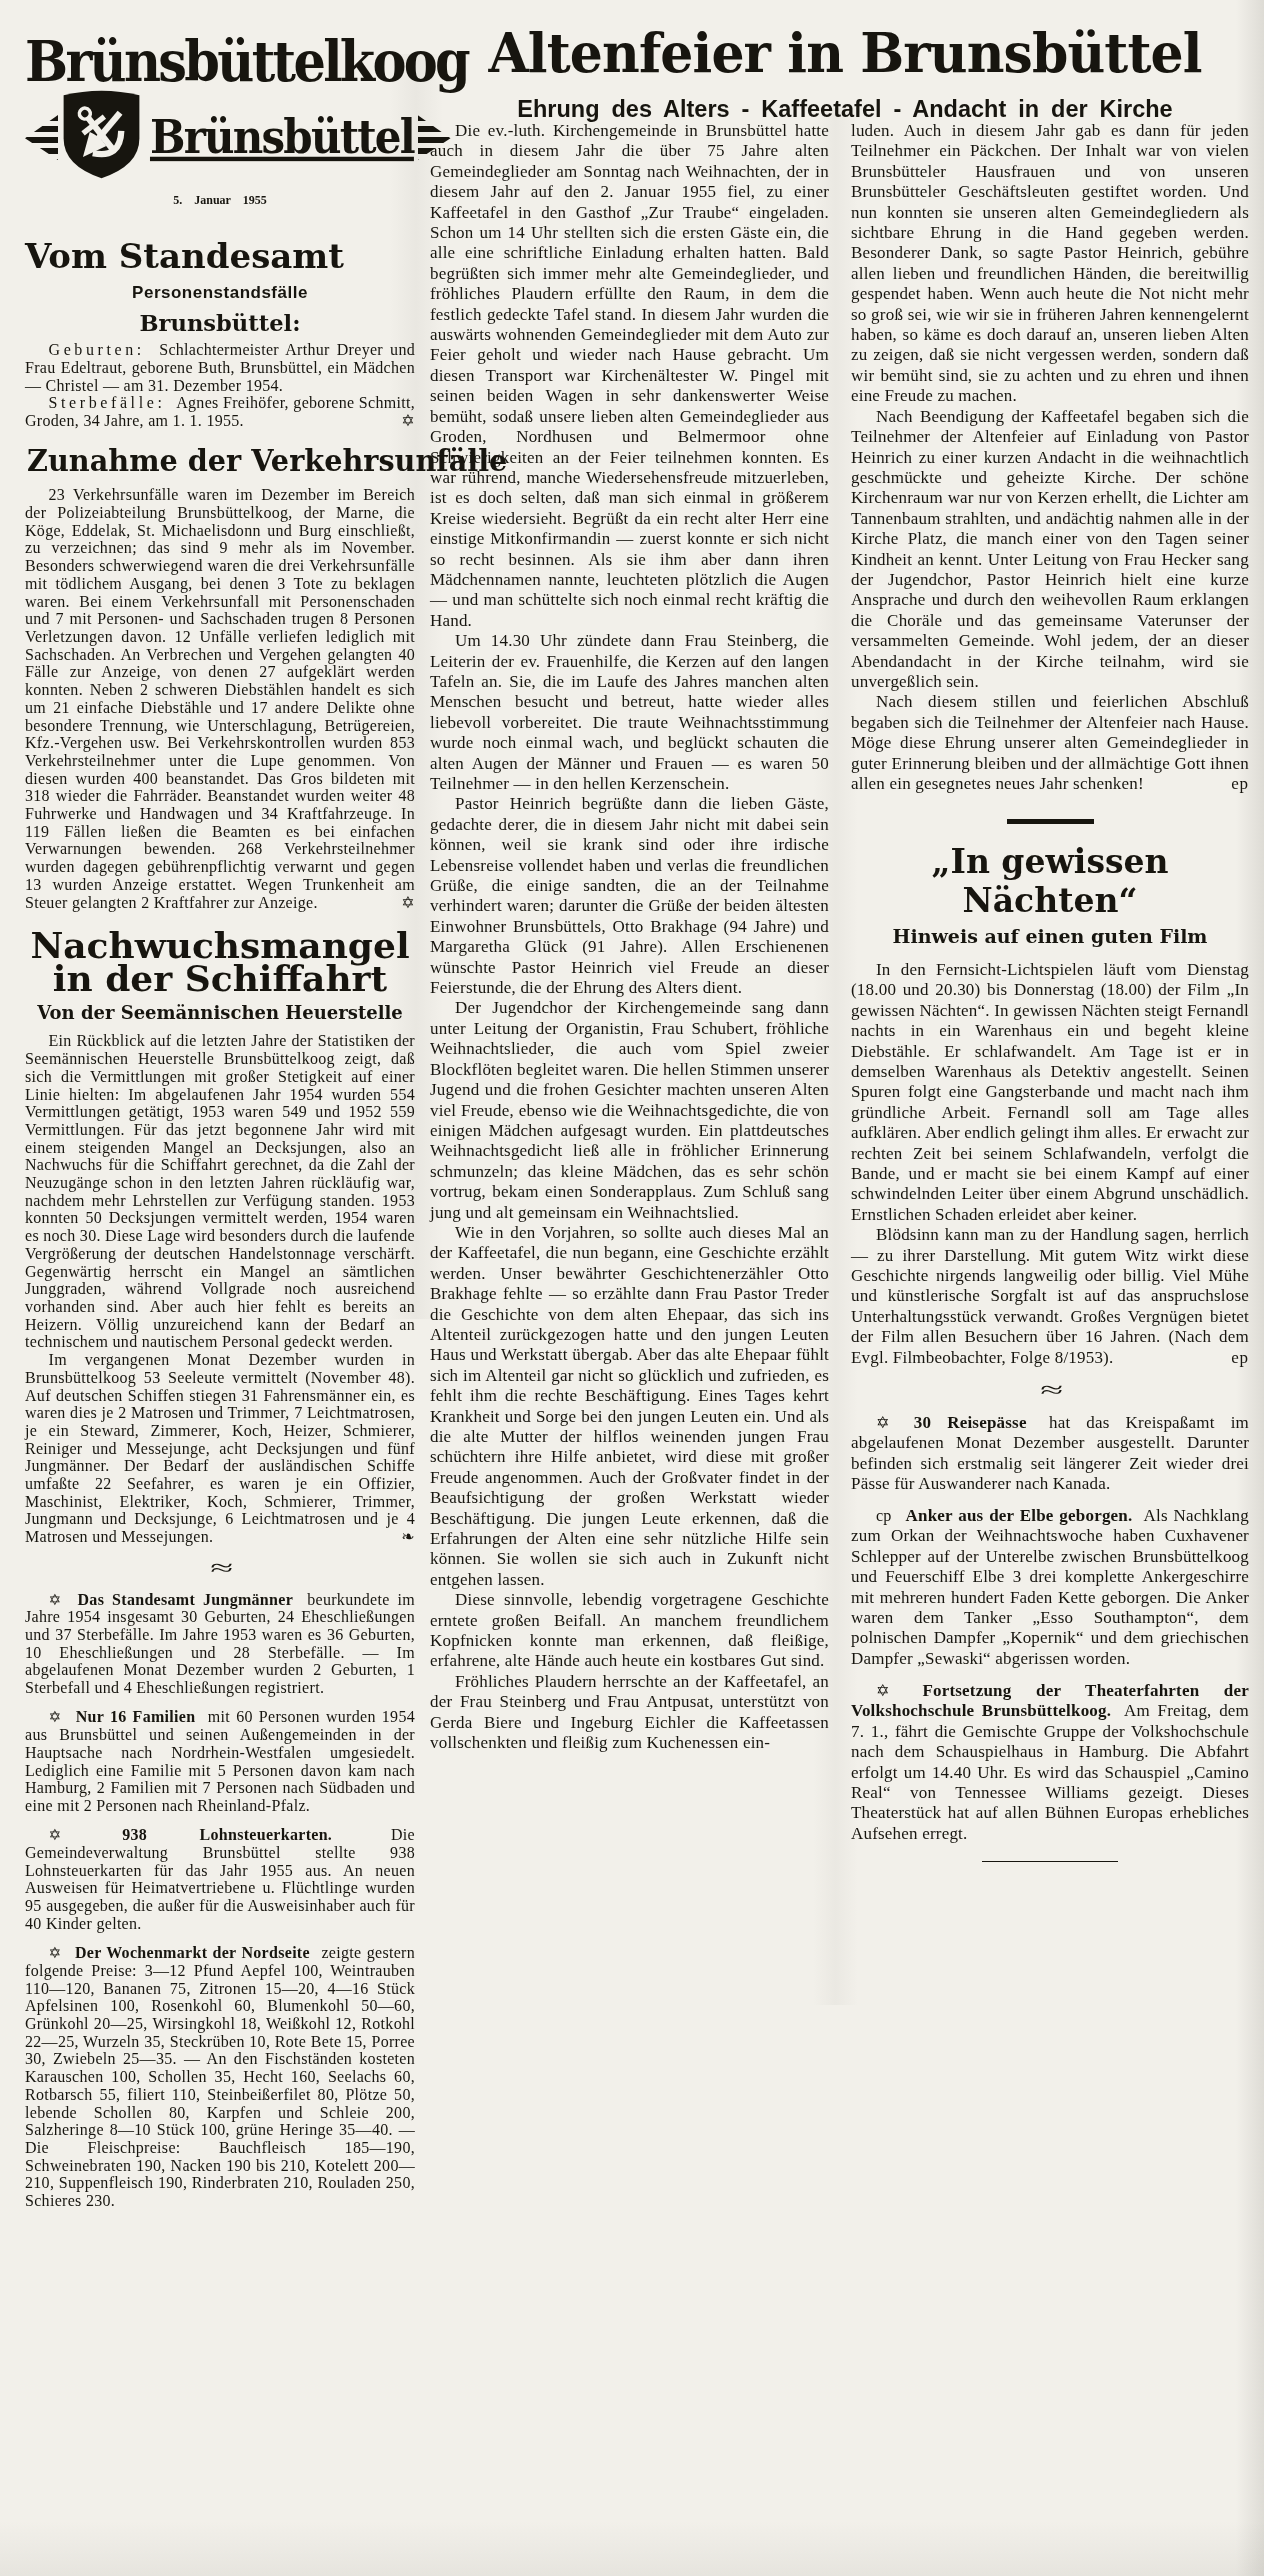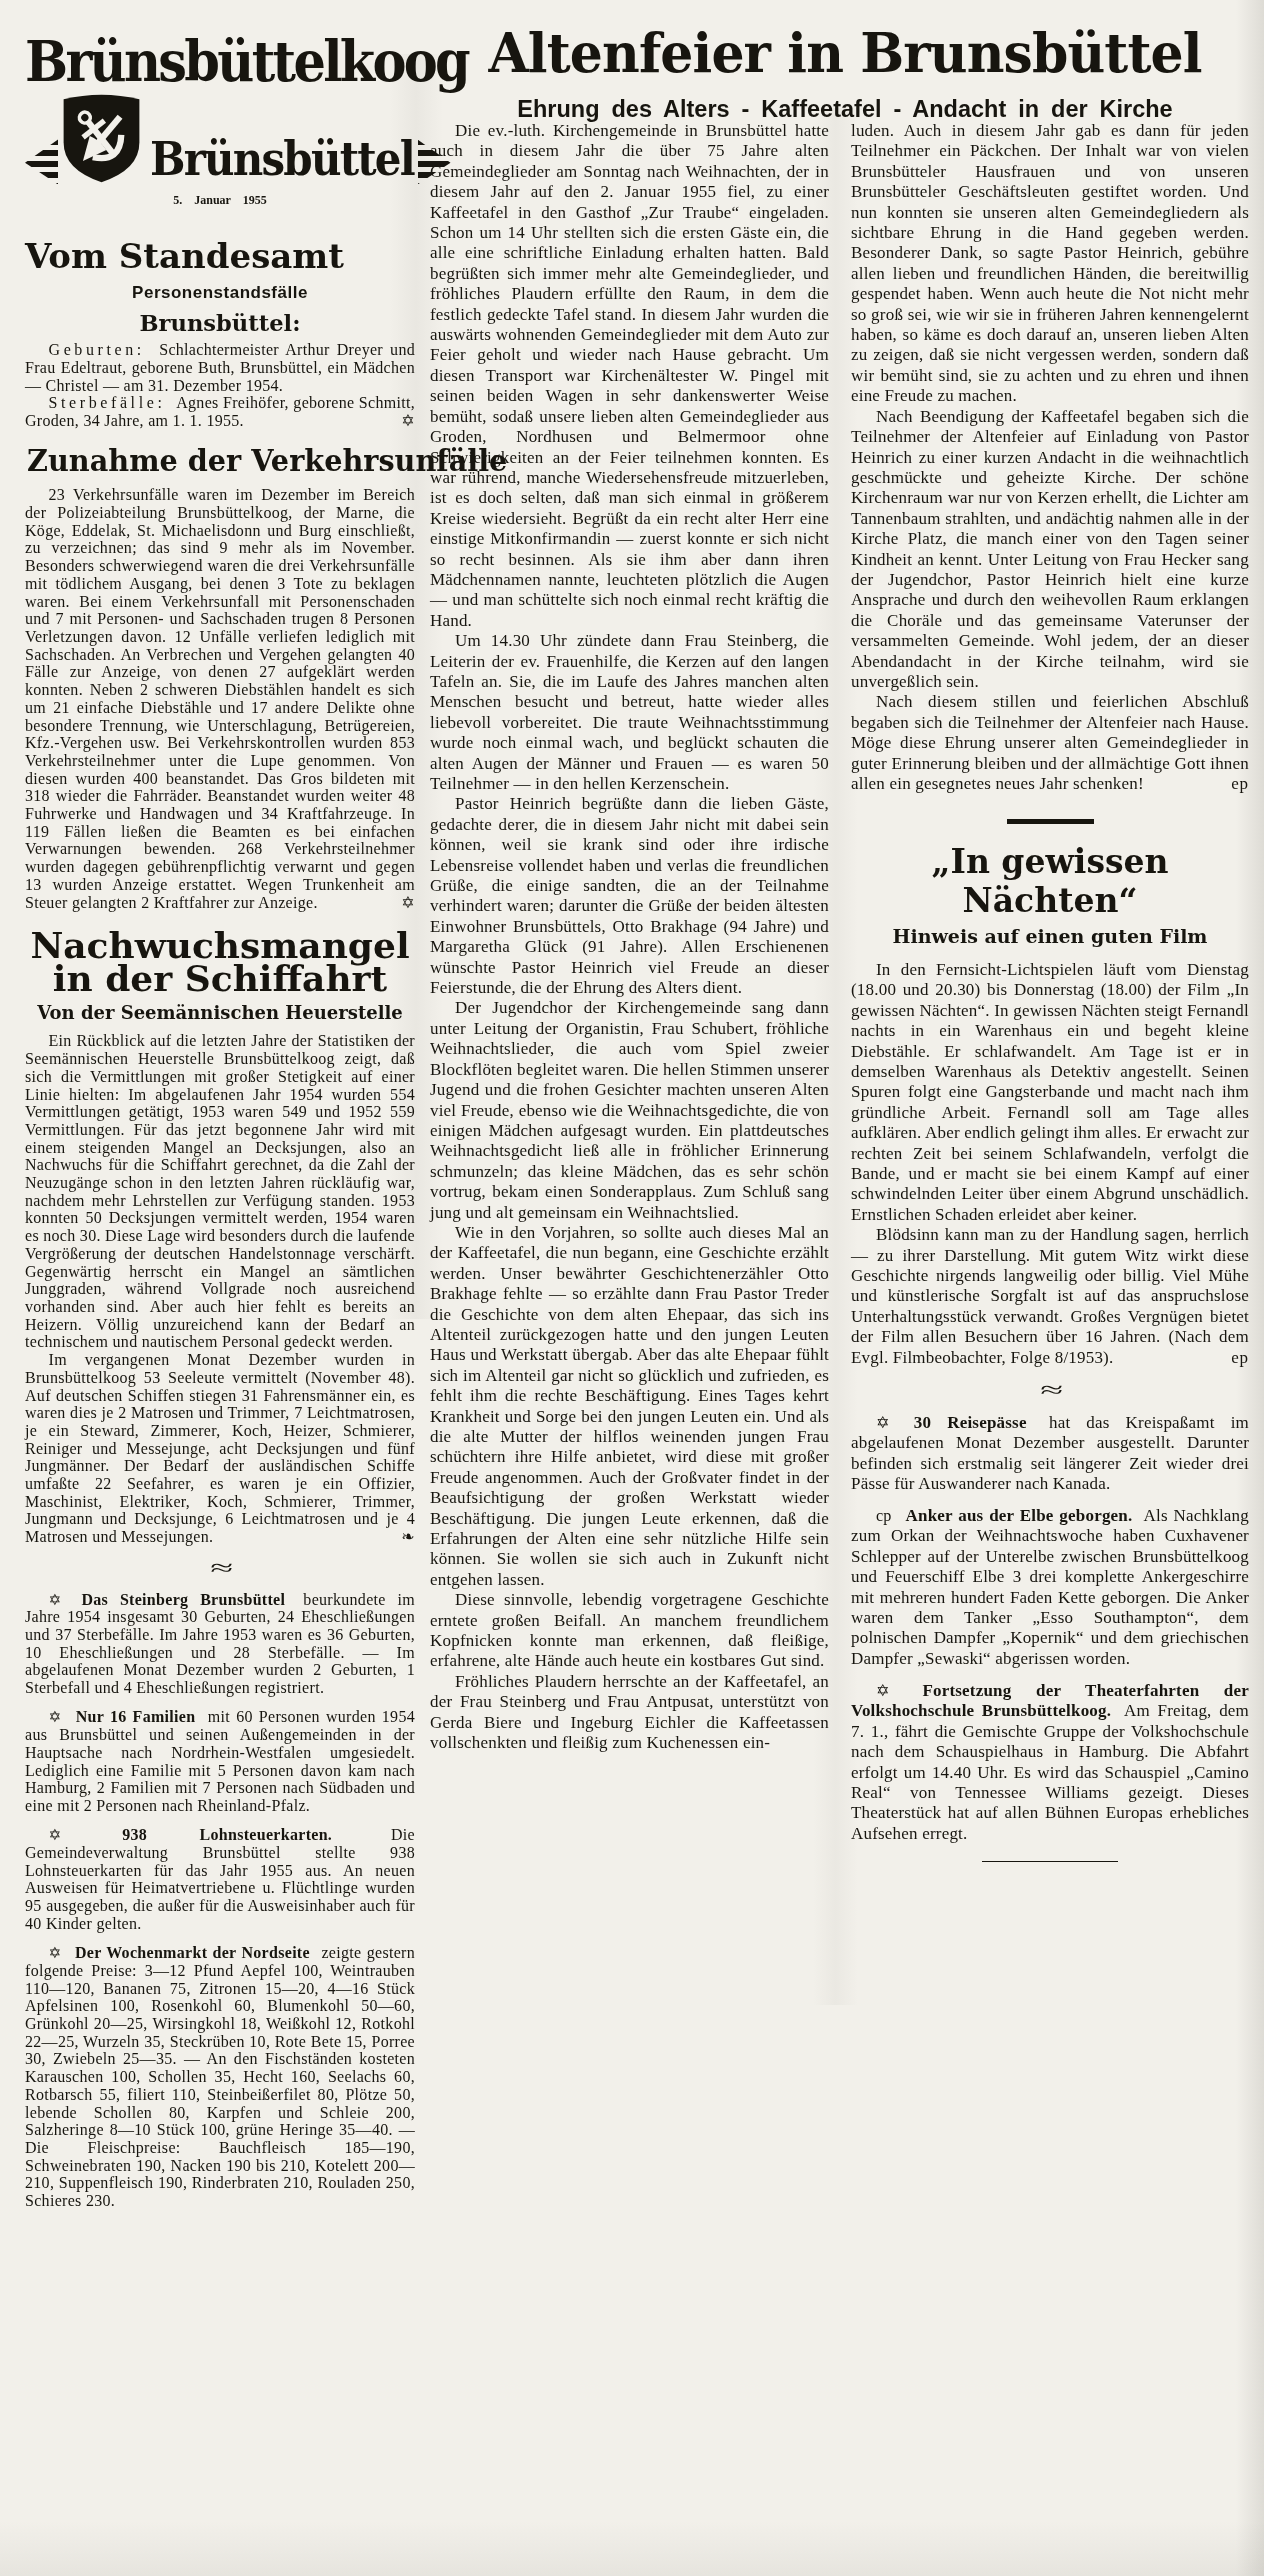--- a/index.html
+++ b/index.html
@@ -22,21 +22,21 @@
 
   .col { position:absolute; }
   .col-left   { left:25px;  top:33px;  width:390px; }
   .col-mid    { left:430px; top:121px; width:399px; }
   .col-right  { left:851px; top:121px; width:398px; }
   .headline-band { position:absolute; left:425px; top:22px; width:840px; text-align:center; }
 
   
   .mast1 { font-family:"DejaVu Serif",serif; font-weight:900; font-size:51px; line-height:52px;
            letter-spacing:-2.7px; transform:scaleY(1.08); transform-origin:top left; white-space:nowrap; }
-  .mastrow { display:flex; align-items:flex-end; margin-top:5.4px; height:94px; }
+  .mastrow { display:flex; align-items:center; margin-top:5.4px; height:94px;text-decoration:underline; }
   .mast2 { font-family:"DejaVu Serif",serif; font-weight:900; font-size:42px; letter-spacing:-1.8px;
            transform:scaleY(1.1); white-space:nowrap; padding:0 3.6px; }
   .pennant { width:33px; height:45px; flex:0 0 auto;
              background:repeating-linear-gradient(180deg,#17150f 0 6.3px,rgba(0,0,0,0) 6.3px 11px); }
   .pennant.pl { clip-path:polygon(100% 0, 100% 100%, 0 52%); }
   .pennant.pr { clip-path:polygon(0 0, 0 100%, 100% 52%); }
   .crest { width:83px; height:92px; flex:0 0 auto; margin:-7.2px 3.6px 0 1.8px; }
 
   .date { text-align:center; font-weight:bold; font-size:12px; margin-top:9px; word-spacing:9px; }
 
@@ -137,21 +137,21 @@
     <h3 class="heuer">Von der Seemännischen Heuerstelle</h3>
     <p>Ein Rückblick auf die letzten Jahre der Statistiken der Seemännischen Heuerstelle Brunsbüttelkoog zeigt, daß sich die Vermittlungen mit großer Stetigkeit auf einer Linie hielten: Im abgelaufenen Jahr 1954 wurden 554 Vermittlungen getätigt, 1953 waren 549 und 1952 559 Vermittlungen. Für das jetzt begonnene Jahr wird mit einem steigenden Mangel an Decksjungen, also an Nachwuchs für die Schiffahrt gerechnet, da die Zahl der Neuzugänge schon in den letzten Jahren rückläufig war, nachdem mehr Lehrstellen zur Verfügung standen. 1953 konnten 50 Decksjungen vermittelt werden, 1954 waren es noch 30. Diese Lage wird besonders durch die laufende Vergrößerung der deutschen Handelstonnage verschärft. Gegenwärtig herrscht ein Mangel an sämtlichen Junggraden, während Vollgrade noch ausreichend vorhanden sind. Aber auch hier fehlt es bereits an Heizern. Völlig unzureichend kann der Bedarf an technischem und nautischem Personal gedeckt werden.</p>
     <p class="clearfix">
       <span>Im vergangenen Monat Dezember wurden in Brunsbüttelkoog 53 Seeleute vermittelt (November 48). Auf deutschen Schiffen stiegen 31 Fahrensmänner ein, es waren dies je 2 Matrosen und Trimmer, 7 Leichtmatrosen, je ein Steward, Zimmerer, Koch, Heizer, Schmierer, Reiniger und Messejunge, acht Decksjungen und fünf Jungmänner. Der Bedarf der ausländischen Schiffe umfaßte 22 Seefahrer, es waren je ein Offizier, Maschinist, Elektriker, Koch, Schmierer, Trimmer, Jungmann und Decksjunge, 6 Leichtmatrosen und je 4 Matrosen und Messejungen.</span>
       <span class="endmark">❧</span>
     </p>
     <span class="wavy">≈</span>
 
     <p class="brief clearfix">
       <span class="marker">✡</span>
-      <b class="lead">Das Steinberg Brunsbüttel</b>
+      <b class="lead">Das Standesamt Jungmänner</b>
       <span>beurkundete im Jahre 1954 insgesamt 30 Geburten, 24 Eheschließungen und 37 Sterbefälle. Im Jahre 1953 waren es 36 Geburten, 10 Eheschließungen und 28 Sterbefälle. — Im abgelaufenen Monat Dezember wurden 2 Geburten, 1 Sterbefall und 4 Eheschließungen registriert.</span>
     </p>
     <p class="brief clearfix">
       <span class="marker">✡</span>
       <b class="lead">Nur 16 Familien</b>
       <span>mit 60 Personen wurden 1954 aus Brunsbüttel und seinen Außengemeinden in der Hauptsache nach Nordrhein-Westfalen umgesiedelt. Lediglich eine Familie mit 5 Personen davon kam nach Hamburg, 2 Familien mit 7 Personen nach Südbaden und eine mit 2 Personen nach Rheinland-Pfalz.</span>
     </p>
     <p class="brief clearfix">
       <span class="marker">✡</span>
       <b class="lead">938 Lohnsteuerkarten.</b>

